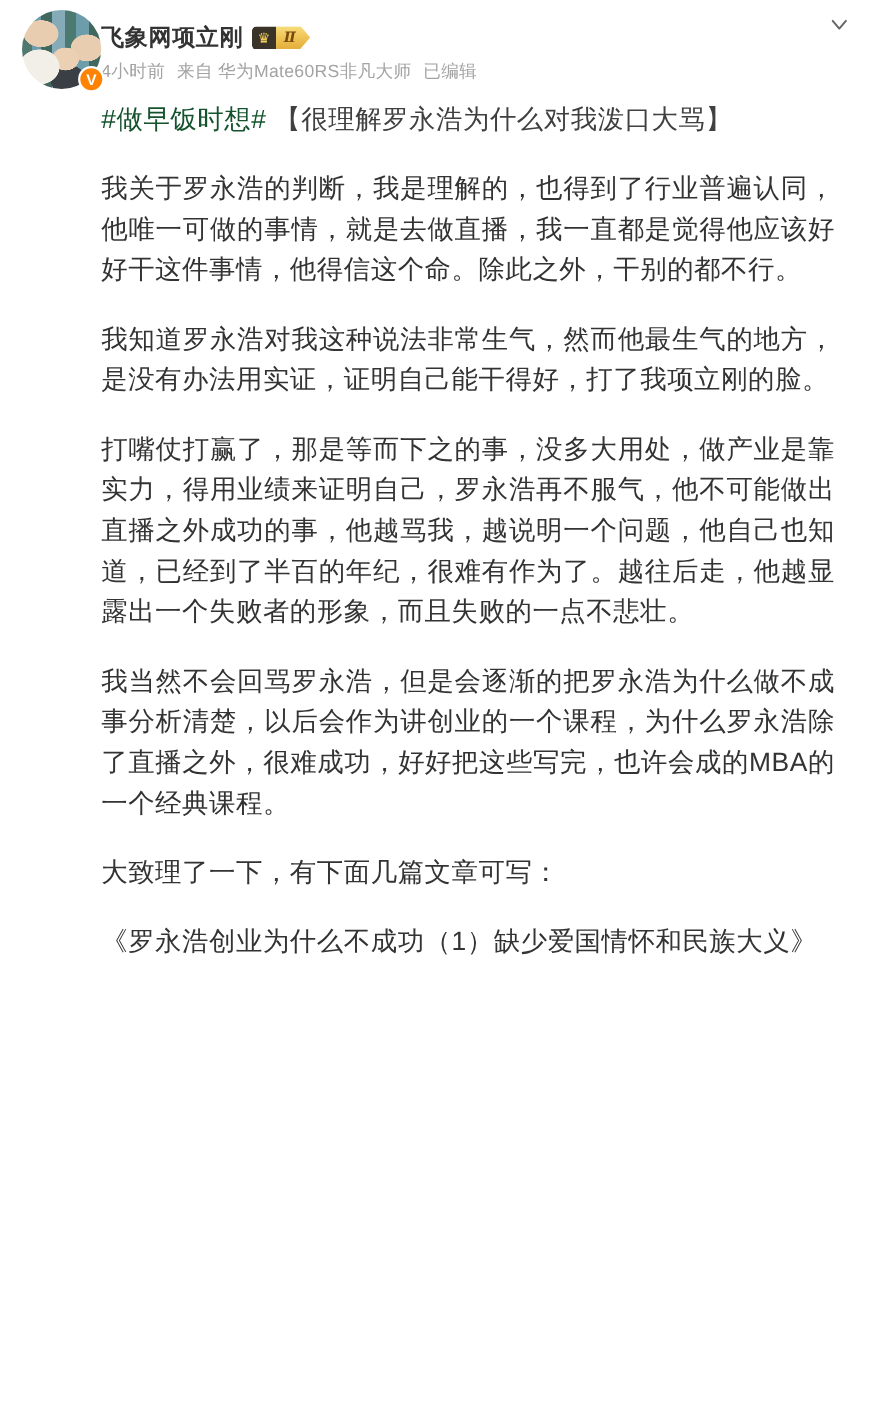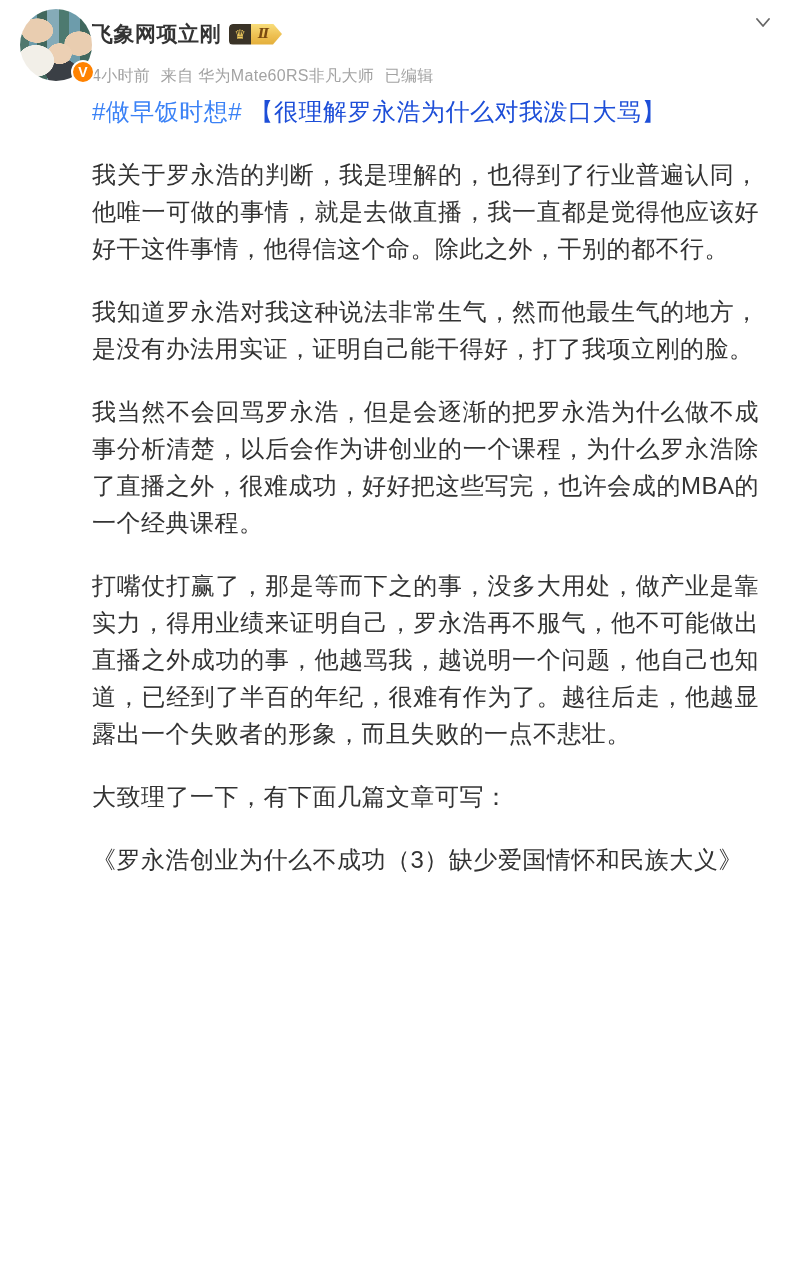--- a/index.html
+++ b/index.html
@@ -46,38 +46,38 @@
     color: #f5cf5e; font-size: 13px; line-height: 1;
     border-radius: 4px 0 0 4px;
   }
   .vip-level {
     background: linear-gradient(180deg, #f8dd7a, #eec052 55%, #e3ae3a);
     color: #7a4a10; font-style: italic; font-weight: bold;
     font-family: "Liberation Serif", "DejaVu Serif", serif;
     font-size: 13px; display: flex; align-items: center;
     padding: 0 13px 0 7px;
   }
-  .meta-row { margin-top: 18px; font-size: 16px; color: #a3a3a3; letter-spacing: 0.3px; }
+  .meta-row { margin-top: 7px; font-size: 16px; color: #a3a3a3; letter-spacing: 0.3px; }
   .meta-row span { margin-right: 6px; }
   .collapse-btn {
     position: absolute; top: 6px; right: 16px;
     width: 32px; height: 32px;
     display: flex; align-items: center; justify-content: center;
     cursor: pointer;
   }
   
   .post-body { padding: 6px 36px 0 92px; }
   .post-body p {
     font-size: 24px; line-height: 37px; color: #333333;
     text-align: justify; letter-spacing: 0.5px;
     margin-bottom: 26px;
     word-break: break-all;
   }
-  .hashtag { color: #3b82f6; cursor: pointer; }
-  .post-title { color: #1d4ed8; }
+  .hashtag { color: #14532d; cursor: pointer; }
+  .post-title { color: #404040; }
 </style>
 </head>
 <body>
 
 <div class="post-header">
   <div class="avatar-wrap">
     <div class="avatar"></div>
     <div class="v-badge">V</div>
   </div>
 
@@ -103,19 +103,19 @@
 </div>
 
 <div class="post-body">
   <p>
     <span class="hashtag">#做早饭时想#</span>
     <span class="post-title">【很理解罗永浩为什么对我泼口大骂】</span>
   </p>
 
   <p>我关于罗永浩的判断，我是理解的，也得到了行业普遍认同，他唯一可做的事情，就是去做直播，我一直都是觉得他应该好好干这件事情，他得信这个命。除此之外，干别的都不行。</p>
   <p>我知道罗永浩对我这种说法非常生气，然而他最生气的地方，是没有办法用实证，证明自己能干得好，打了我项立刚的脸。</p>
+  <p>打嘴仗打赢了，那是等而下之的事，没多大用处，做产业是靠实力，得用业绩来证明自己，罗永浩再不服气，他不可能做出直播之外成功的事，他越骂我，越说明一个问题，他自己也知道，已经到了半百的年纪，很难有作为了。越往后走，他越显露出一个失败者的形象，而且失败的一点不悲壮。</p>
   <p>我当然不会回骂罗永浩，但是会逐渐的把罗永浩为什么做不成事分析清楚，以后会作为讲创业的一个课程，为什么罗永浩除了直播之外，很难成功，好好把这些写完，也许会成的MBA的一个经典课程。</p>
-  <p>打嘴仗打赢了，那是等而下之的事，没多大用处，做产业是靠实力，得用业绩来证明自己，罗永浩再不服气，他不可能做出直播之外成功的事，他越骂我，越说明一个问题，他自己也知道，已经到了半百的年纪，很难有作为了。越往后走，他越显露出一个失败者的形象，而且失败的一点不悲壮。</p>
   <p>大致理了一下，有下面几篇文章可写：</p>
 
-  <p>《罗永浩创业为什么不成功（3）缺少爱国情怀和民族大义》</p>
+  <p>《罗永浩创业为什么不成功（1）缺少爱国情怀和民族大义》</p>
 
 </div>
 
 </body></html>

